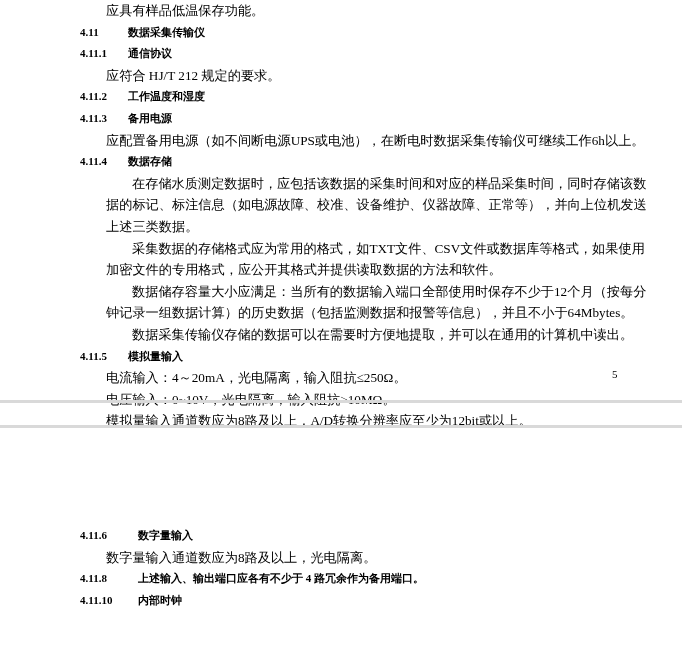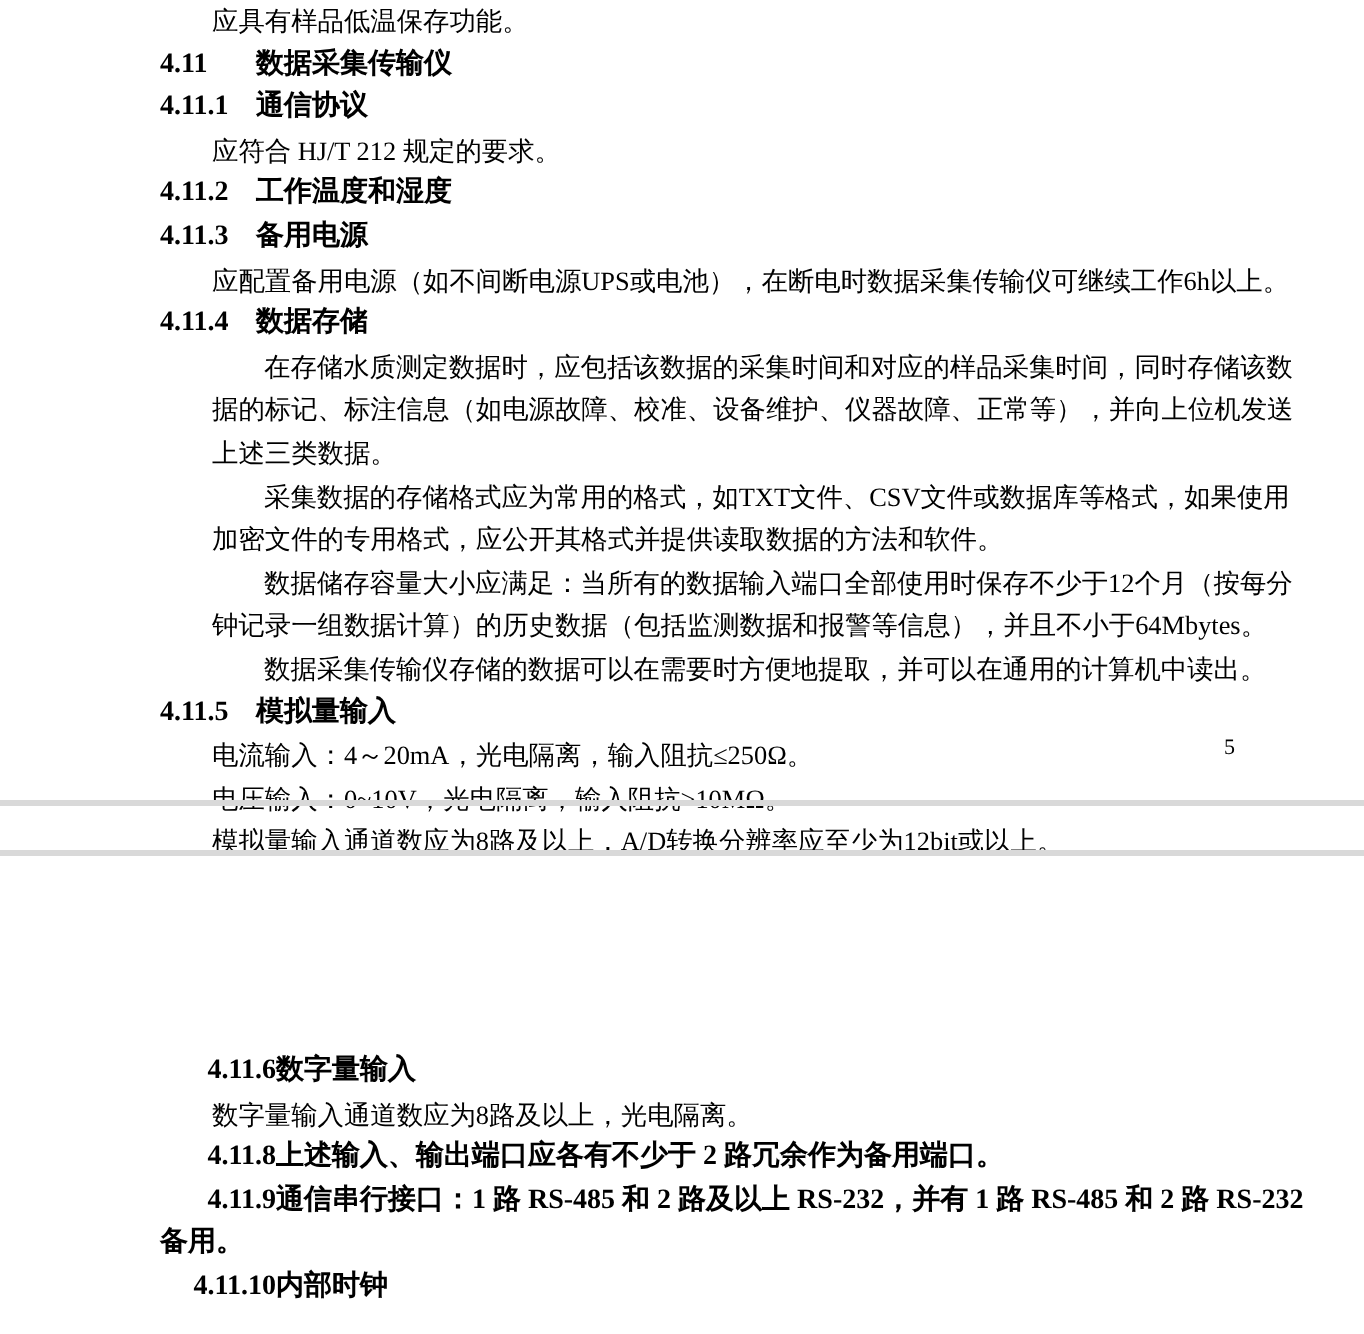--- a/index.html
+++ b/index.html
@@ -21,32 +21,31 @@
     height: 520px;
     box-sizing: border-box;
     padding-left: 36px;
   }
   .page-block {
     padding: 0 28px 0 80px;
   }
   
   .clause {
     display: block;
-    font-size: 14px;
+    font-size: 11px;
     line-height: 21.6px;
     font-weight: bold;
   }
   .clause .num {
     display: inline-block;
     min-width: 48px;
     font-weight: bold;
   }
   .clause .num.wide {
     min-width: 58px;
-    text-align: right;
   }
   .clause .ttl {
     font-weight: bold;
   }
   .body-line {
     font-size: 13.2px;
     line-height: 21.6px;
   }
   .indent1 { padding-left: 26px; }   
   .indent2 { padding-left: 26px; text-indent: 26px; }
@@ -110,22 +109,21 @@
   <div class="rule" style="top:425px;"></div>
 
   <div class="sec2">
     <div class="page-block">
 
       <div class="clause"><span class="num wide">4.11.6</span><span class="ttl">数字量输入</span></div>
 
       <div class="body-line indent1">数字量输入通道数应为8路及以上，光电隔离。</div>
 
 
-      <div class="clause"><span class="num wide">4.11.8</span><span class="ttl">上述输入、输出端口应各有不少于 2 路冗余作为备用端口。</span></div>
+      <div class="clause"><span class="num wide">4.11.8</span><span class="ttl">上述输入、输出端口应各有不少于 4 路冗余作为备用端口。</span></div>
 
-      <div class="clause"><span class="num wide">4.11.9</span><span class="ttl">通信串行接口：1 路 RS-485 和 2 路及以上 RS-232，并有 1 路 RS-485 和 2 路 RS-232 备用。</span></div>
 
       <div class="clause"><span class="num wide">4.11.10</span><span class="ttl">内部时钟</span></div>
 
     </div>
   </div>
 
 </div>
 
 </body></html>

